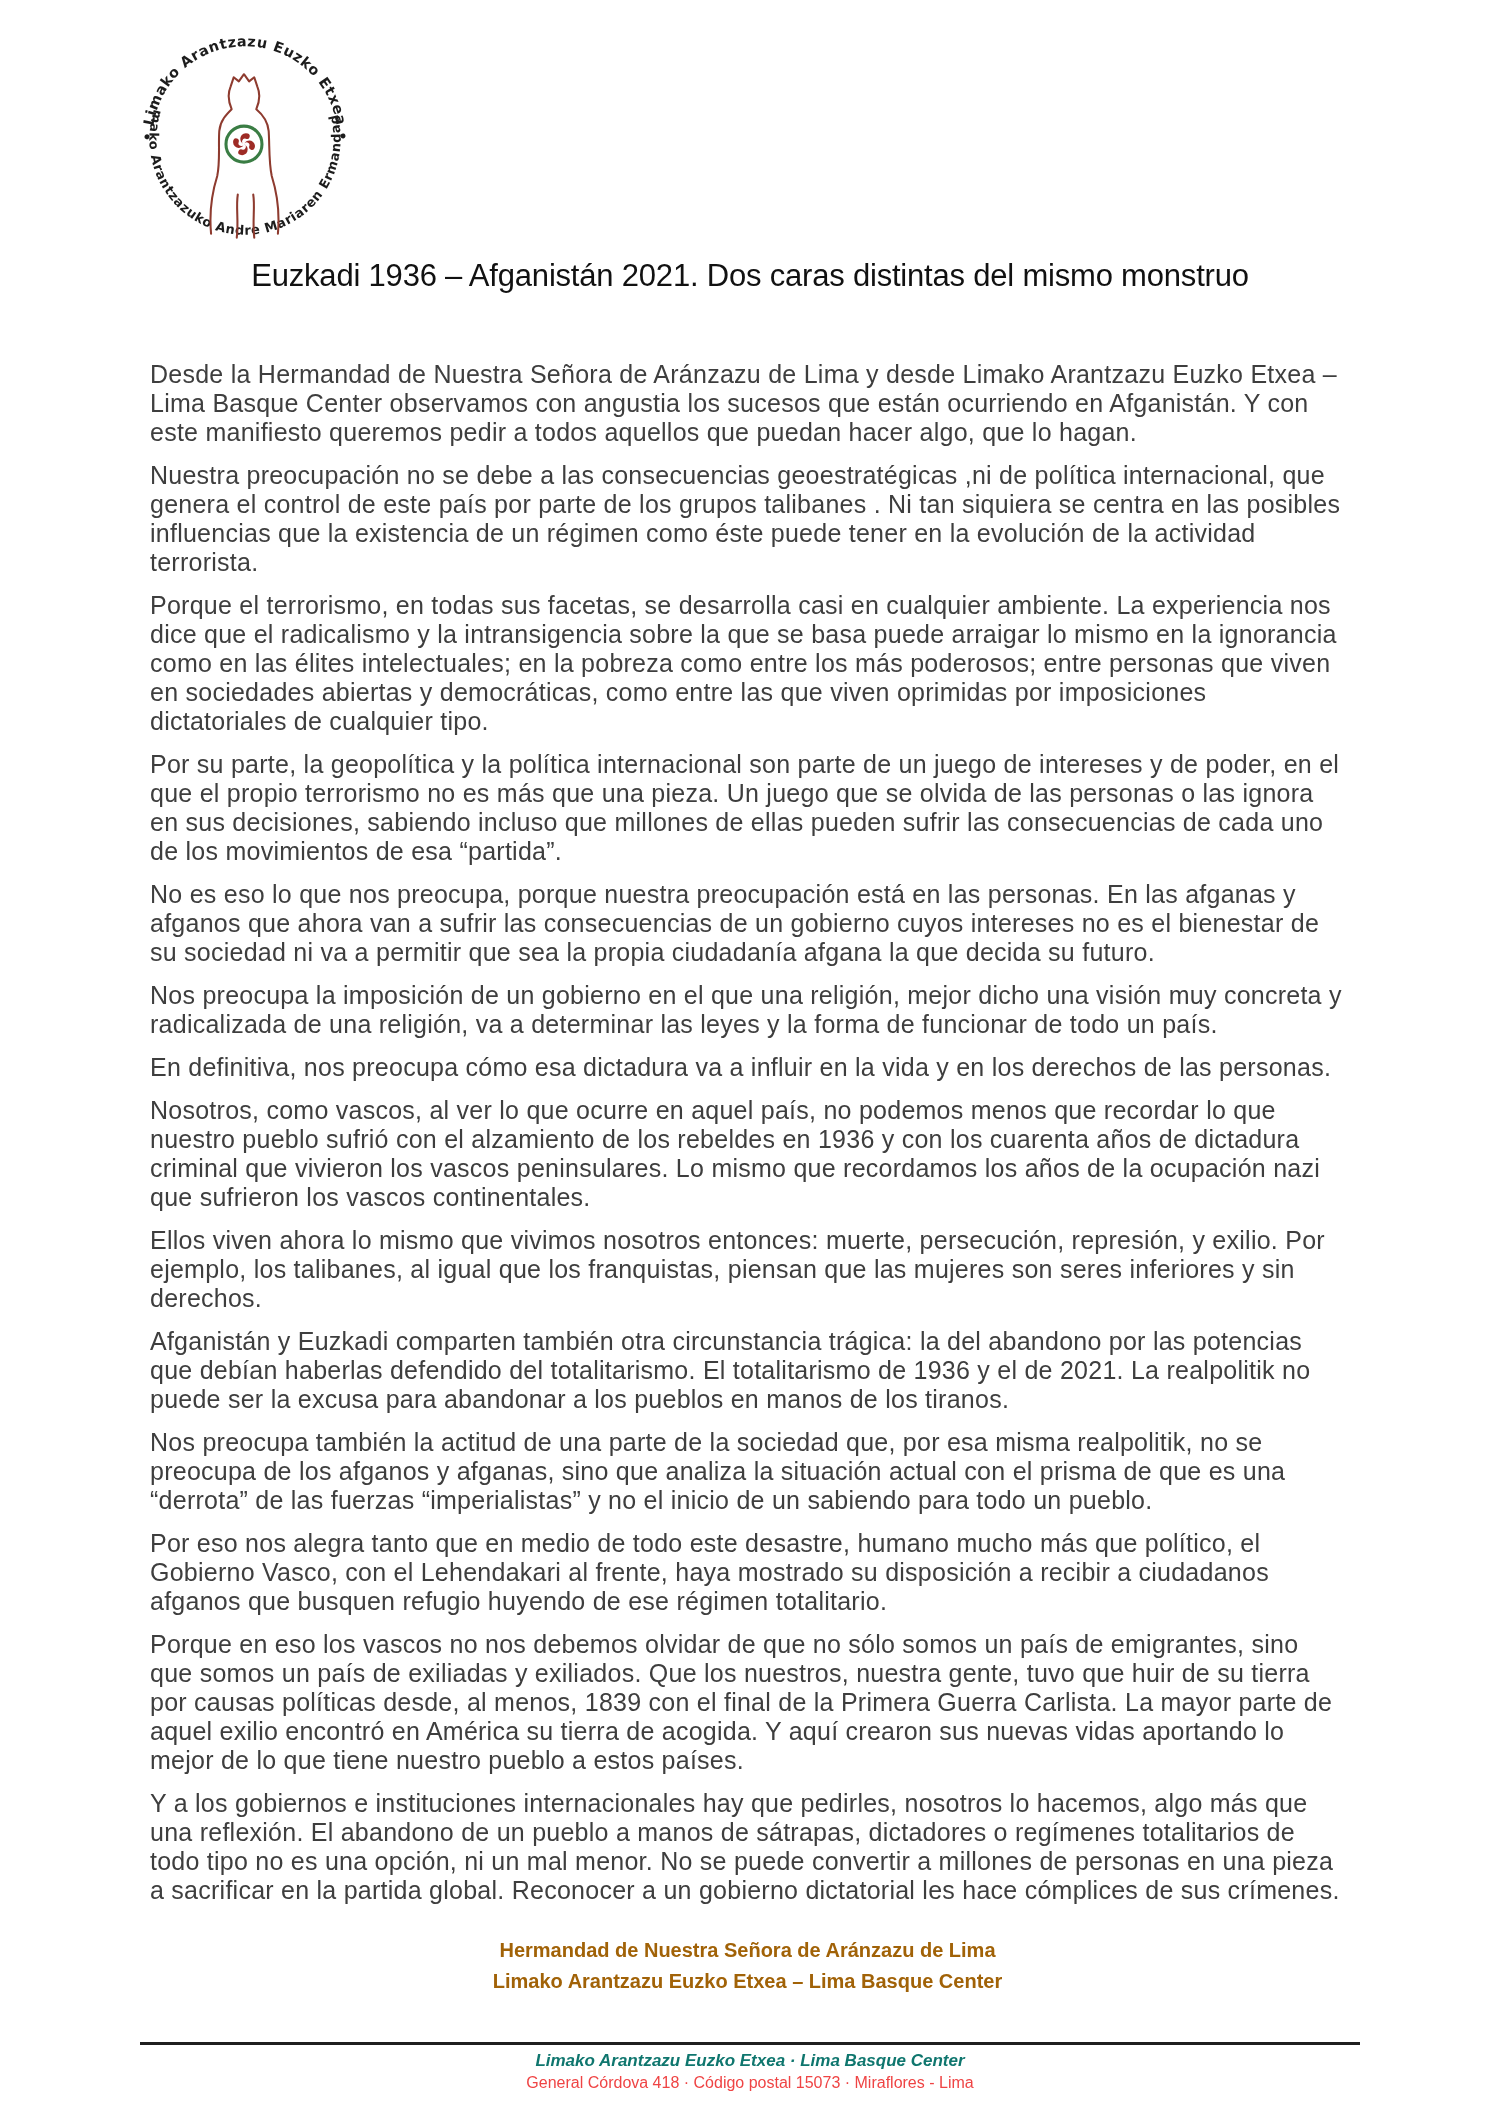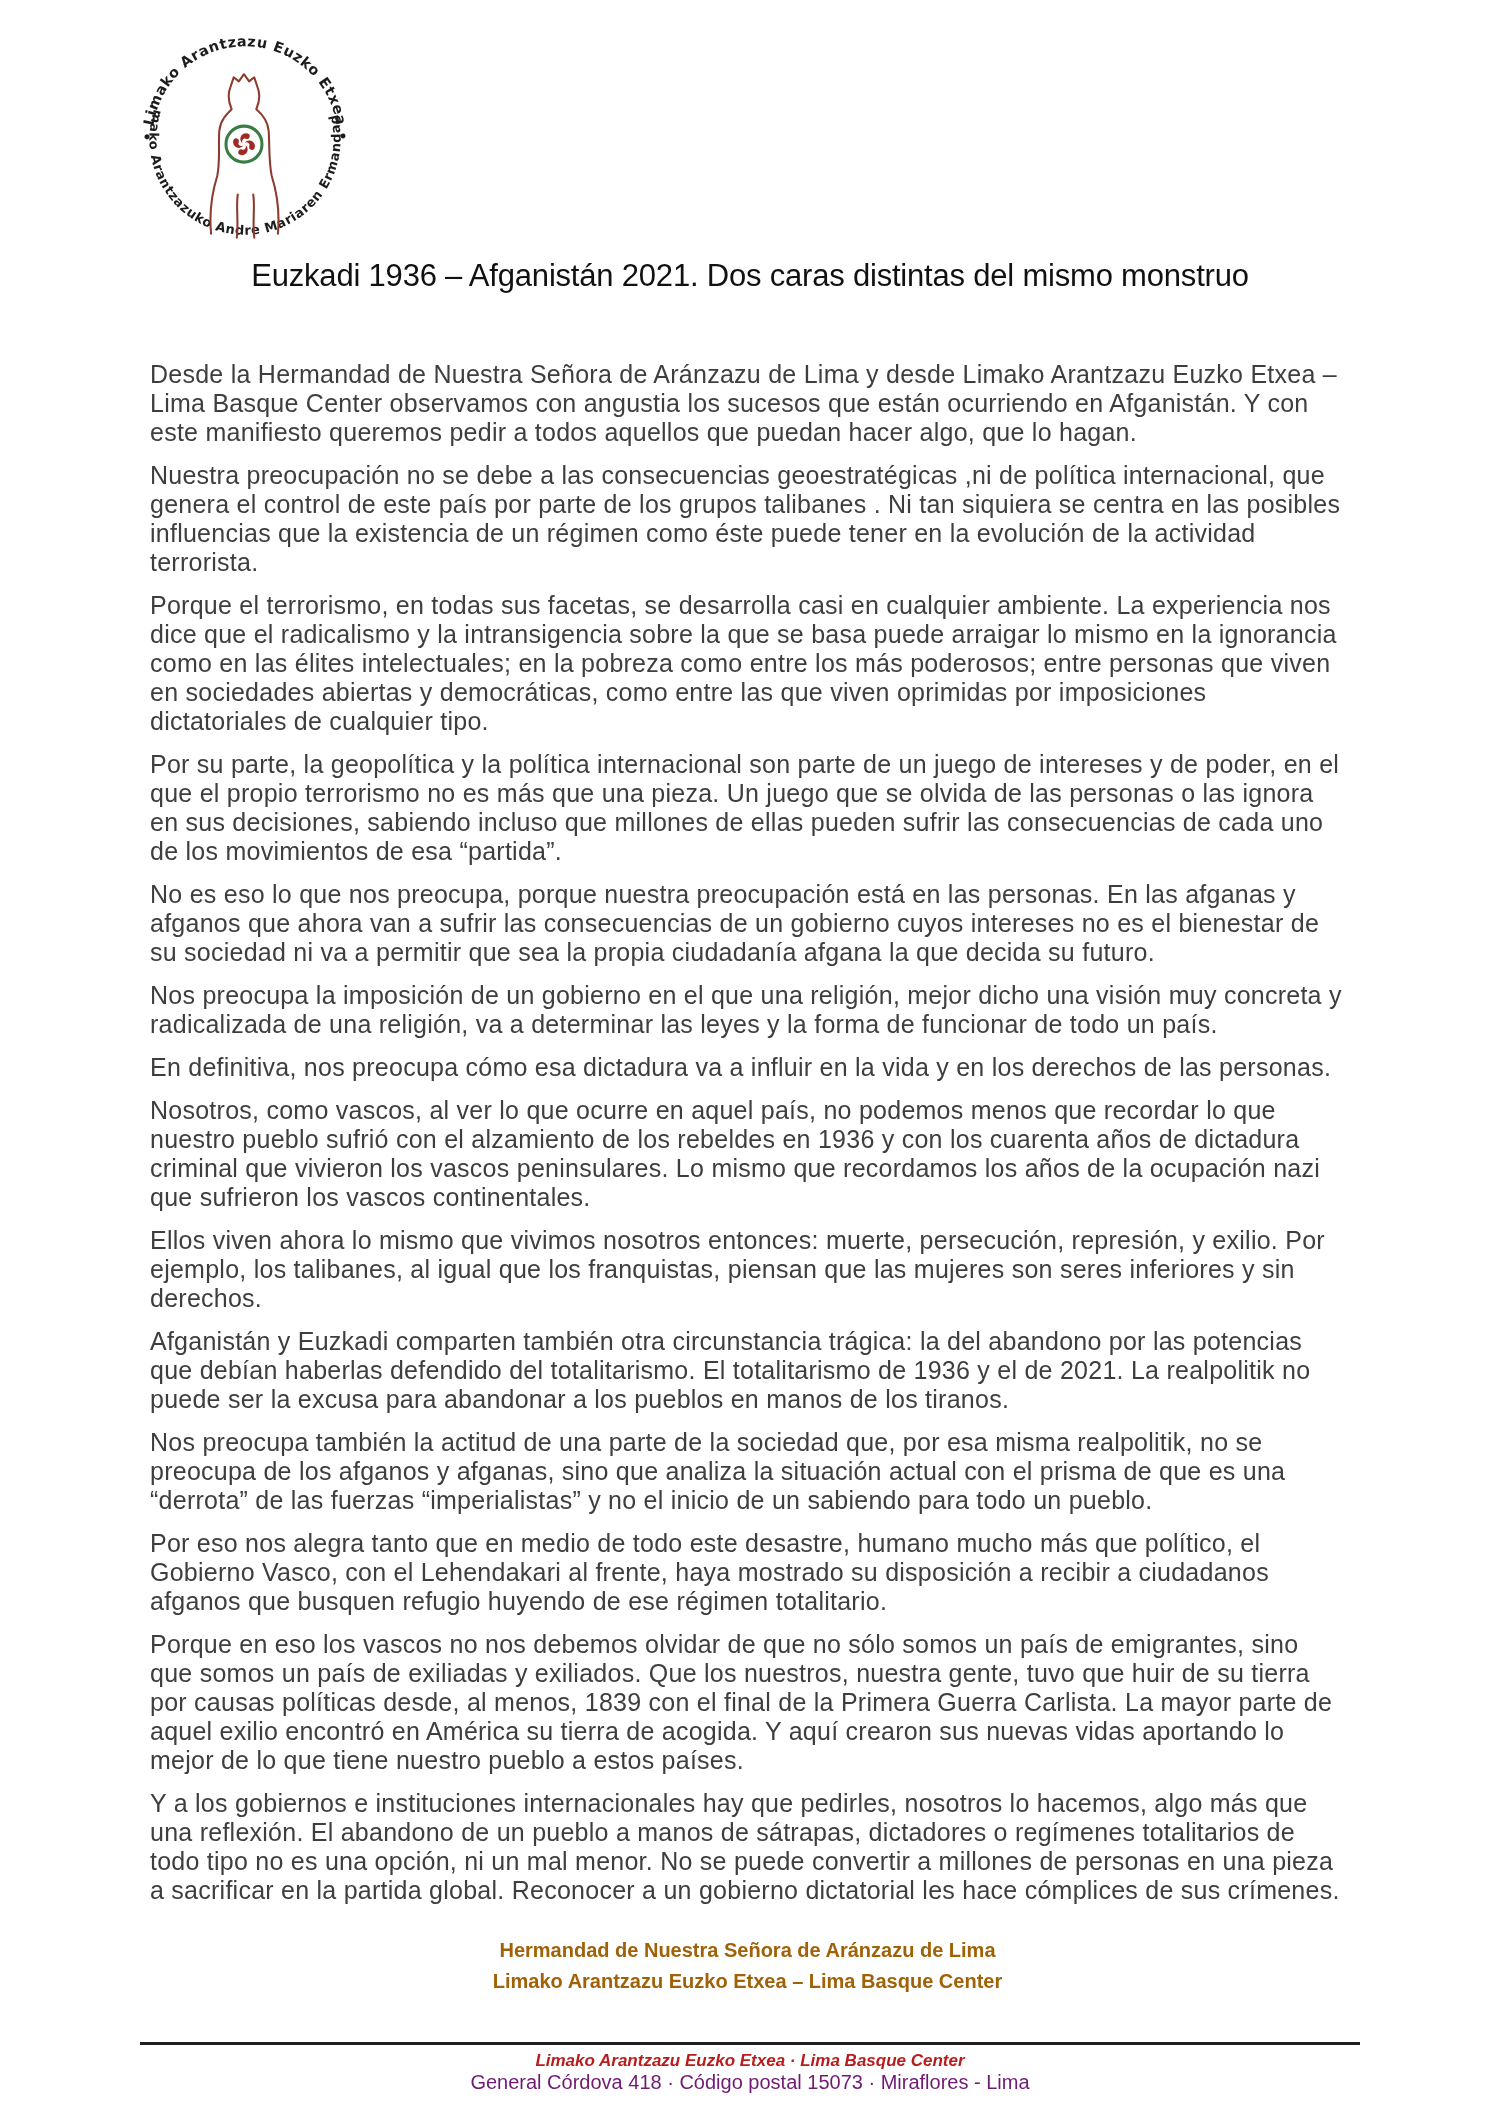--- a/index.html
+++ b/index.html
@@ -76,26 +76,26 @@
     right: 140px;
     border-top: 3px solid #1f1f1f;
     padding-top: 5px;
     text-align: center;
   }
   .footer-line1 {
     font-style: italic;
     font-weight: 700;
     font-size: 17px;
     line-height: 22px;
-    color: #b91c1c;
+    color: #0f766e;
   }
   .footer-line2 {
-    font-size: 20px;
+    font-size: 16px;
     line-height: 21px;
-    color: #701a75;
+    color: #ef4444;
   }
 </style>
 </head>
 <body>
 
 <div class="page">
 
   <svg class="logo" viewBox="0 0 212 212">
     <defs>
       <path id="arcTop" d="M 17.4 121.6 A 90 90 0 1 1 194.6 121.6"></path>

